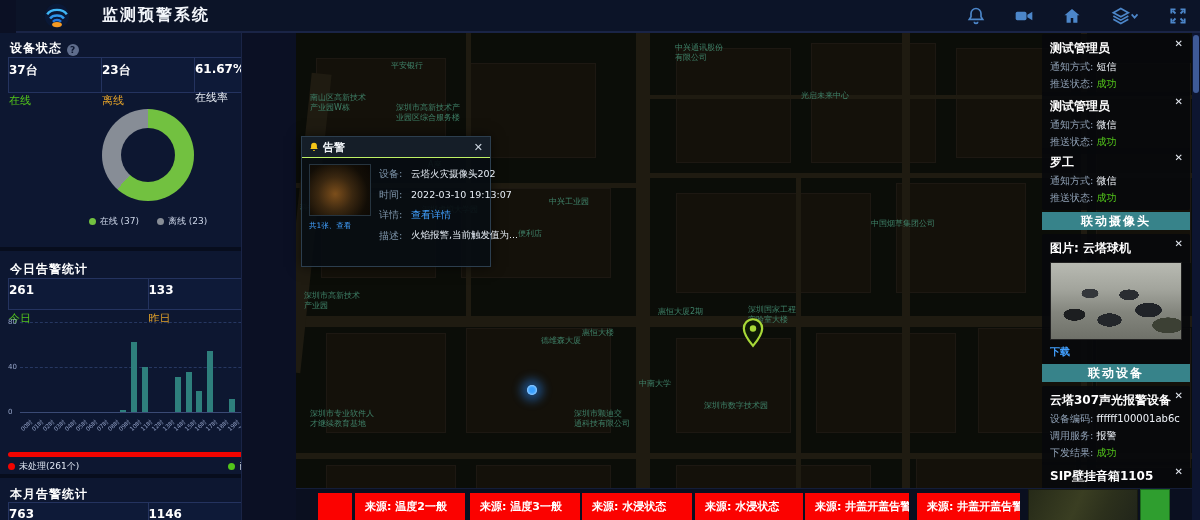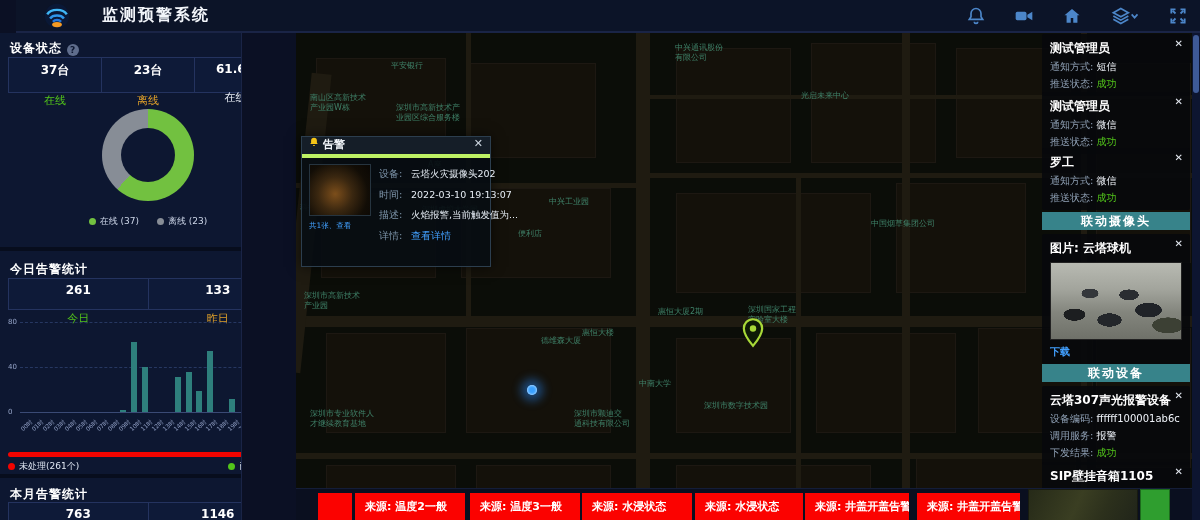--- a/index.html
+++ b/index.html
@@ -17,21 +17,21 @@
   .hdr .hicon svg { width:20px; height:20px; }
 
   
   .left { position:absolute; left:0; top:33px; width:242px; height:487px;
     background:#0d1731; border-right:1px solid #1a2446; z-index:70; overflow:hidden; }
   .sec-title { position:absolute; left:10px; color:#ffffff; font-size:12px; font-weight:bold; letter-spacing:1px; }
   .help { display:inline-block; width:12px; height:12px; margin-left:5px; border-radius:50%;
     background:#5f6d8c; color:#0d1731; font-size:9px; line-height:12px; text-align:center; font-weight:bold; vertical-align:-1px; }
   .stat-table { position:absolute; left:8px; width:280px; border:1px solid #24335f;
     background:rgba(17,29,62,.55); display:flex; }
-  .stat-cell { flex:1; text-align:center; padding-top:4px; border-right:1px solid #24335f; }
+  .stat-cell { flex:1; padding-top:4px; border-right:1px solid #24335f; }
   .stat-cell:last-child { border-right:none; }
   .stat-val { color:#ffffff; font-size:12px; font-weight:bold; }
   .stat-lab { font-size:11px; margin-top:14px; }
   .lab-green { color:#52c41a; } .lab-orange { color:#e0a029; } .lab-white { color:#e8edf5; }
 
   .donut { position:absolute; left:102px; top:76px; width:92px; height:92px; border-radius:50%; }
   .donut .hole { position:absolute; left:19px; top:19px; width:54px; height:54px; border-radius:50%; background:#0d1731; }
   .legend-row { position:absolute; left:0; width:296px; display:flex; justify-content:center; gap:18px; }
   .legend-item { display:flex; align-items:center; gap:4px; color:#cdd6e8; font-size:9px; }
   .dot { width:7px; height:7px; border-radius:50%; display:inline-block; }
@@ -56,22 +56,22 @@
   .blk { position:absolute; background:#14110a; border:1px solid #1d1812; }
   .road { position:absolute; background:#1f1b11; }
   .mlabel { position:absolute; color:#3f8168; font-size:8px; line-height:9.5px; white-space:pre-line; }
   .marker-dot { position:absolute; width:10px; height:10px; border-radius:50%; background:#39a0ff;
     box-shadow:0 0 10px 6px rgba(40,140,255,.45), 0 0 2px 1px #9cd0ff inset; cursor:pointer; }
   .marker-pin { position:absolute; width:22px; height:30px; cursor:pointer; }
 
   
   .popup { position:absolute; left:301px; top:136px; width:190px; height:131px; z-index:45;
     background:rgba(8,13,18,.93); border:1px solid #2c3e4e; box-shadow:0 0 12px rgba(0,0,0,.6); }
-  .popup-hd { height:21px; background:rgba(22,32,42,.95); border-bottom:4px solid #bef264;
-    display:flex; align-items:flex-start; padding:0 7px; }
+  .popup-hd { height:21px; background:rgba(22,32,42,.95); border-bottom:1px solid #bef264;
+    display:flex; align-items:center; padding:0 7px; }
   .popup-hd .ptitle { color:#f0f4f8; font-size:11px; font-weight:bold; margin-left:4px; flex:1; }
   .pclose { color:#cfd8e2; font-size:11px; cursor:pointer; }
   .popup-body { display:flex; padding:6px 7px; }
   .pthumb-wrap { width:62px; }
   .pthumb { width:62px; height:52px; border:1px solid #26343f;
     background:radial-gradient(circle at 42% 58%, #7c4e1b 0%, #3a2710 38%, #120d06 72%, #0a0704 100%); cursor:pointer; }
   .pcaption { margin-top:5px; color:#42a0ff; font-size:7.5px; cursor:pointer; }
   .prows { flex:1; padding-left:8px; }
   .prow { display:flex; height:20.5px; align-items:center; }
   .prow .pl { color:#7c93a8; font-size:10px; width:32px; flex:none; }
@@ -361,26 +361,26 @@
       <div class="prows" id="popup-rows">
           <div class="prow">
             <span class="pl">设备:</span>
             <span class="pv">云塔火灾摄像头202</span>
           </div>
           <div class="prow">
             <span class="pl">时间:</span>
             <span class="pv">2022-03-10 19:13:07</span>
           </div>
           <div class="prow">
+            <span class="pl">详情:</span>
+            <span class="pv link">查看详情</span>
+          </div>
+          <div class="prow">
             <span class="pl">描述:</span>
             <span class="pv">火焰报警,当前触发值为...</span>
-          </div>
-          <div class="prow">
-            <span class="pl">详情:</span>
-            <span class="pv link">查看详情</span>
           </div>
         </div>
     </div>
   </div>
 
   <aside class="right" id="right-panel">
       <div class="card" style="top: 1px; min-height: 50px;">
         <span class="x">✕</span>
         <div class="ctitle">测试管理员</div>
         <div class="crow"><span>通知方式: </span><span class="cv">短信</span></div>

